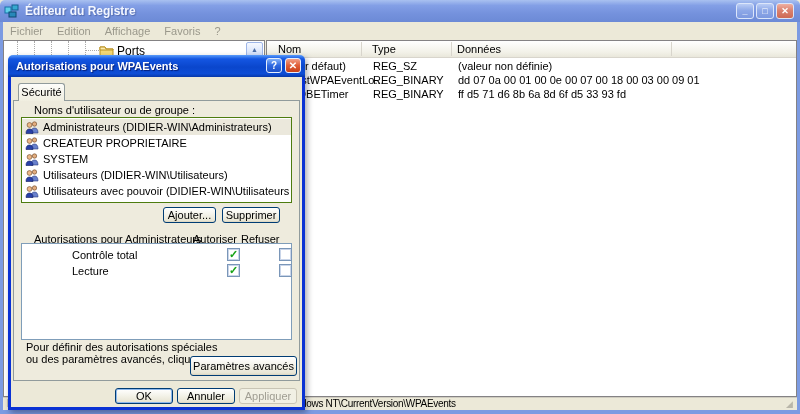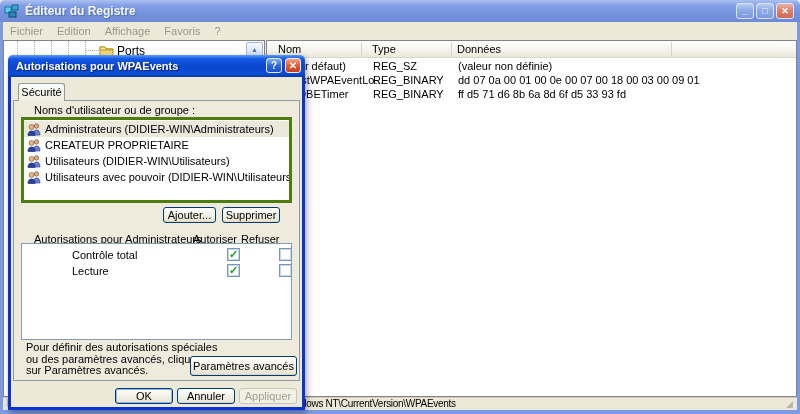--- a/index.html
+++ b/index.html
@@ -71,21 +71,21 @@
 
   .tab { position:absolute; left:7px; top:6px; width:47px; height:18px; background:linear-gradient(180deg,#FDFDFA,#F0EEE0);
     border:1px solid #919B9C; border-bottom:none; border-radius:3px 3px 0 0; font-size:11px;
     text-align:center; line-height:17px; z-index:2; }
   .tabpage { position:absolute; left:2px; top:23px; width:287px; height:281px; border:1px solid #919B9C;
     background:#EEEBDD; }
 
   .lbl { position:absolute; font-size:11px; color:#000; white-space:nowrap;margin-left:8px; }
 
   .users-box { position:absolute; left:10px; top:40px; width:271px; height:86px; background:#fff;
-    border:3px solid #4d7c0f; overflow:hidden; padding-top:1px; }
+    border:1px solid #4d7c0f; overflow:hidden; padding-top:1px; }
   .user-item { height:16px; display:flex; align-items:center; font-size:11px; white-space:nowrap; overflow:hidden; }
   .user-item.selected { background:#EBE8DC; }
   .user-item svg { margin:0 4px 0 3px; flex:0 0 auto; }
 
   .btn { position:absolute; border:1px solid #003C74; border-radius:3px; font-size:11px; color:#000;
     background:linear-gradient(180deg,#FFFFFF,#F4F3EA 45%,#E8E5D4 90%,#D8D2BE);
     display:flex; align-items:center; justify-content:center; }
   .btn.default { box-shadow:inset 0 0 0 1px #8DB8EC; }
   .btn.disabled { border-color:#C9C5B5; background:#F1F0E4; color:#A09E93; box-shadow:none; }
 
@@ -214,20 +214,29 @@
           </svg>
           <span>CREATEUR PROPRIETAIRE</span>
         </div>
         <div class="user-item">
           <svg width="14" height="13" viewBox="0 0 14 13">
             <circle cx="9.5" cy="3" r="2.2" fill="#E2AC7E" stroke="#6A4220" stroke-width=".6"></circle>
             <path d="M6 12 Q6 7 9.5 7 Q13 7 13 12 Z" fill="#6880CC" stroke="#2A3A80" stroke-width=".6"></path>
             <circle cx="4.5" cy="4" r="2.4" fill="#ECB888" stroke="#6A4220" stroke-width=".6"></circle>
             <path d="M1 12.5 Q1 8 4.5 8 Q8 8 8 12.5 Z" fill="#2840A8" stroke="#101C60" stroke-width=".6"></path>
           </svg>
+          <span>SYSTEM</span>
+        </div>
+        <div class="user-item">
+          <svg width="14" height="13" viewBox="0 0 14 13">
+            <circle cx="9.5" cy="3" r="2.2" fill="#E2AC7E" stroke="#6A4220" stroke-width=".6"></circle>
+            <path d="M6 12 Q6 7 9.5 7 Q13 7 13 12 Z" fill="#6880CC" stroke="#2A3A80" stroke-width=".6"></path>
+            <circle cx="4.5" cy="4" r="2.4" fill="#ECB888" stroke="#6A4220" stroke-width=".6"></circle>
+            <path d="M1 12.5 Q1 8 4.5 8 Q8 8 8 12.5 Z" fill="#2840A8" stroke="#101C60" stroke-width=".6"></path>
+          </svg>
           <span>Utilisateurs (DIDIER-WIN\Utilisateurs)</span>
         </div>
         <div class="user-item">
           <svg width="14" height="13" viewBox="0 0 14 13">
             <circle cx="9.5" cy="3" r="2.2" fill="#E2AC7E" stroke="#6A4220" stroke-width=".6"></circle>
             <path d="M6 12 Q6 7 9.5 7 Q13 7 13 12 Z" fill="#6880CC" stroke="#2A3A80" stroke-width=".6"></path>
             <circle cx="4.5" cy="4" r="2.4" fill="#ECB888" stroke="#6A4220" stroke-width=".6"></circle>
             <path d="M1 12.5 Q1 8 4.5 8 Q8 8 8 12.5 Z" fill="#2840A8" stroke="#101C60" stroke-width=".6"></path>
           </svg>
           <span>Utilisateurs avec pouvoir (DIDIER-WIN\Utilisateurs avec p...</span>
@@ -250,21 +259,20 @@
         <div class="perm-row">
           <span class="perm-label">Lecture</span>
           <span class="cb cb-allow checked"></span>
           <span class="cb cb-deny unchecked"></span>
         </div>
       </div>
 
       <div class="note">
         <div>Pour définir des autorisations spéciales</div>
         <div>ou des paramètres avancés, cliquez</div>
-        <div>sur Paramètres avancés.</div>
       </div>
       <div class="btn" style="left:179px; top:279px; width:107px; height:20px;">Paramètres avancés</div>
 
       <div class="btn default" style="left:104px; top:311px; width:58px; height:16px;">OK</div>
       <div class="btn" style="left:166px; top:311px; width:58px; height:16px;">Annuler</div>
       <div class="btn disabled" style="left:228px; top:311px; width:58px; height:16px;">Appliquer</div>
     </div>
   </div>
 
 </div>

